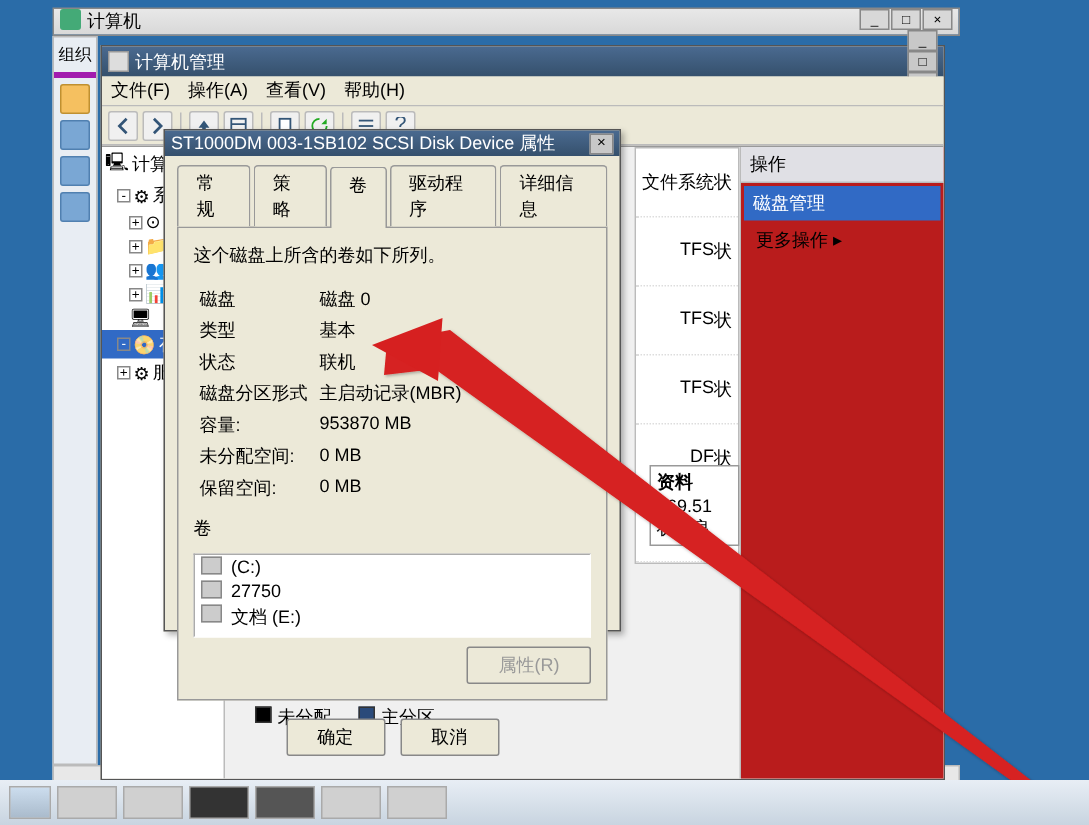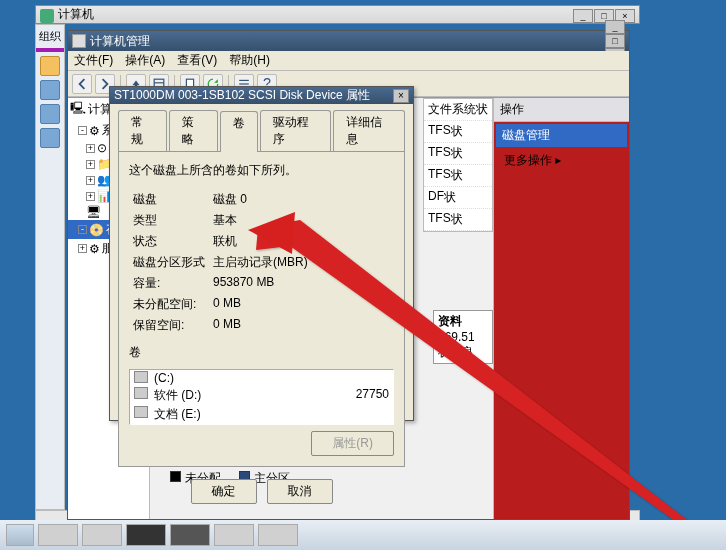--- a/index.html
+++ b/index.html
@@ -1,18 +1,18 @@
 <!DOCTYPE html>
 <html><head>
 <meta charset="utf-8">
 <style>
 * { box-sizing: border-box; margin: 0; padding: 0; font-family: "SimSun", "Microsoft YaHei", sans-serif; font-size: 12px; }
 body { width: 726px; height: 550px; background: #2a6ca8; position: relative; overflow: hidden; }
 
-.outer-window { position: absolute; left: 35px; top: 5px; width: 605px; height: 19px; background: linear-gradient(#e8e8e8, #d8d8d8); border: 1px solid #888; display: flex; align-items: flex-end; padding: 0 4px; }
+.outer-window { position: absolute; left: 35px; top: 5px; width: 605px; height: 19px; background: linear-gradient(#e8e8e8, #d8d8d8); border: 1px solid #888; display: flex; align-items: flex-start; padding: 0 4px; }
 .outer-window .icon { width: 14px; height: 14px; margin-right: 4px; background: #4a7; border-radius: 2px; }
 .outer-window .titlebar-btns { margin-left: auto; display: flex; gap: 1px; }
 .wbtn { width: 20px; height: 14px; background: #d8d8d8; border: 1px solid #888; display: flex; align-items: center; justify-content: center; font-size: 9px; line-height: 1; cursor: pointer; }
 
 .mgmt-window { position: absolute; left: 67px; top: 30px; width: 563px; height: 490px; background: #ece9d8; border: 1px solid #555; display: flex; flex-direction: column; }
 .mgmt-titlebar { height: 20px; background: linear-gradient(#4a6a90, #35506c); color: #fff; display: flex; align-items: center; padding: 0 4px; }
 .mgmt-titlebar .icon { width: 14px; height: 14px; margin-right: 4px; background: #ddd; border: 1px solid #999; }
 .mgmt-titlebar .wbtn { background: #c8c8c8; color: #000; }
 .mgmt-menu { height: 20px; background: #ece9d8; display: flex; align-items: center; padding: 0 6px; gap: 12px; border-bottom: 1px solid #bbb; }
 .mgmt-menu span { cursor: pointer; }
@@ -26,21 +26,21 @@
 .tree-pane .node { padding: 1px 2px; white-space: nowrap; font-size: 11px; display: flex; align-items: center; gap: 2px; }
 .tree-pane .node.sel { background: #316ac5; color: #fff; }
 .tree-pane .sq { display: inline-block; width: 9px; height: 9px; border: 1px solid #888; text-align: center; line-height: 7px; font-size: 9px; }
 .mid-pane { flex: 1; background: #f0f0f0; border-right: 1px solid #bbb; position: relative; }
 .right-pane { width: 135px; background: #b91c1c; }
 .right-pane .hdr { background: #e0e0e5; padding: 3px 6px; border-bottom: 1px solid #bbb; }
 .right-pane .sect { background: #316ac5; color: #fff; padding: 3px 6px; margin: 2px; }
 .right-pane .item { padding: 3px 10px; cursor: pointer; }
 
 .mid-list { position: absolute; top: 0; right: 0; width: 70px; background: #fff; border: 1px solid #bbb; }
-.mid-list .row { display: flex; justify-content: flex-start; padding: 2px 4px; border-bottom: 1px dotted #ddd; }
+.mid-list .row { display: flex; justify-content: flex-end; padding: 14px 4px; border-bottom: 1px dotted #ddd; }
 
 .prop-dialog { position: absolute; left: 109px; top: 86px; width: 305px; height: 335px; background: #ece9d8; border: 1px solid #555; box-shadow: 2px 2px 4px rgba(0,0,0,0.3); display: flex; flex-direction: column; }
 .prop-titlebar { height: 18px; background: linear-gradient(#4a6a90, #35506c); color: #fff; display: flex; align-items: center; padding: 0 4px; font-size: 11px; }
 .prop-titlebar .close { margin-left: auto; width: 16px; height: 14px; background: #c8c8c8; color: #000; border: 1px solid #888; display: flex; align-items: center; justify-content: center; cursor: pointer; font-size: 10px; }
 .prop-tabs { display: flex; padding: 6px 8px 0 8px; gap: 2px; }
 .prop-tab { padding: 3px 12px; background: #ece9d8; border: 1px solid #999; border-bottom: none; border-radius: 3px 3px 0 0; cursor: pointer; position: relative; }
 .prop-tab.active { background: #ece9d8; z-index: 2; top: 1px; }
 .prop-content { flex: 1; margin: 0 8px 8px 8px; border: 1px solid #999; background: #ece9d8; padding: 10px; }
 .prop-content .infotxt { margin-bottom: 10px; }
 .prop-content table { border-collapse: collapse; }
@@ -301,21 +301,20 @@
       </table>
     <div style="margin-top:8px">卷</div>
     <div class="vol-list">
       <div class="vrow">
           <span class="vicon"></span>
           <span class="vname">(C:)</span>
           <span></span>
         </div>
       <div class="vrow">
           <span class="vicon"></span>
-          <span class="vname">软件 (D:)</span>
           <span>27750</span>
         </div>
       <div class="vrow">
           <span class="vicon"></span>
           <span class="vname">文档 (E:)</span>
           <span></span>
         </div>
     </div>
     <div class="prop-btn-row">
       <button class="btn" disabled="">属性(R)</button>

